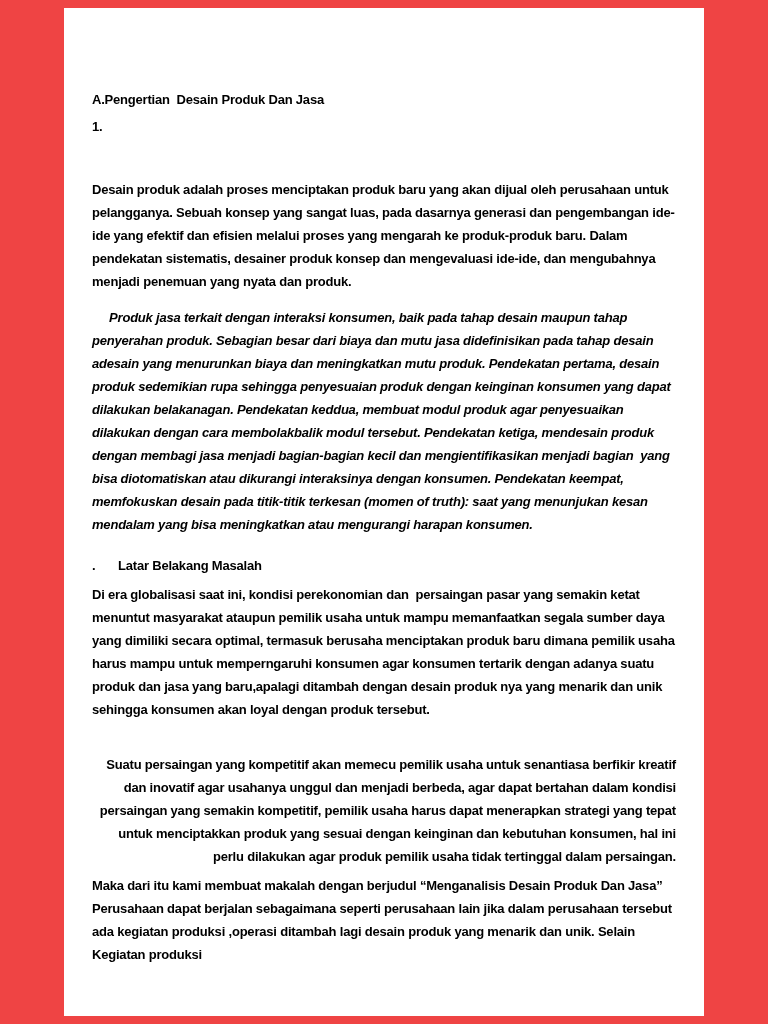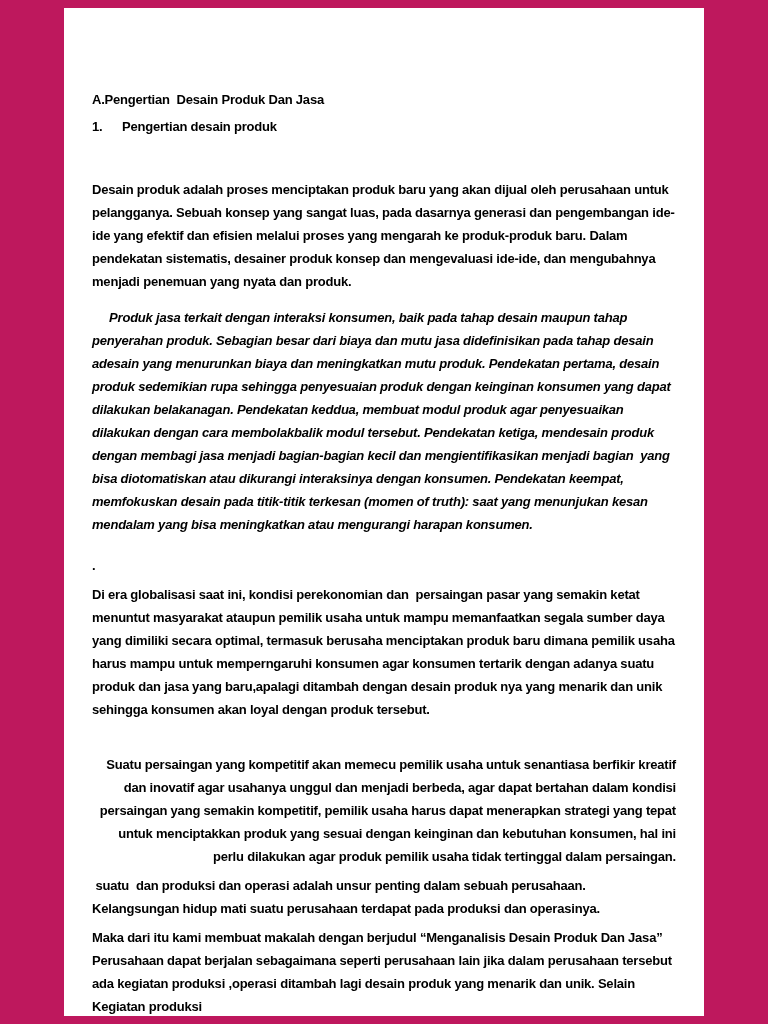--- a/index.html
+++ b/index.html
@@ -5,21 +5,21 @@
   * { margin: 0; padding: 0; box-sizing: border-box; }
   html, body { width: 768px; height: 1024px; overflow: hidden; }
   body {
     background: #d8d8d8;
     font-family: "Liberation Sans", sans-serif;
   }
   .canvas {
     position: relative;
     width: 768px;
     height: 1024px;
-    background: #be185d;
+    background: #ef4444;
   }
   .sheet {
     position: absolute;
     left: 64px;
     top: 8px;
     width: 640px;
     height: 1008px;
     background: #ffffff;
   }
   .doc {
@@ -47,34 +47,33 @@
 <body>
 
 <div class="canvas">
   <div class="sheet">
     <div class="doc">
 
       <p class="b1">A.Pengertian  Desain Produk Dan Jasa</p>
 
       <div class="row b2">
         <span class="num">1.</span>
-        <span>Pengertian desain produk</span>
       </div>
 
       <p class="b3">Desain produk adalah proses menciptakan produk baru yang akan dijual oleh perusahaan untuk pelangganya. Sebuah konsep yang sangat luas, pada dasarnya generasi dan pengembangan ide-ide yang efektif dan efisien melalui proses yang mengarah ke produk-produk baru. Dalam pendekatan sistematis, desainer produk konsep dan mengevaluasi ide-ide, dan mengubahnya menjadi penemuan yang nyata dan produk.</p>
 
       <p class="b4">     Produk jasa terkait dengan interaksi konsumen, baik pada tahap desain maupun tahap penyerahan produk. Sebagian besar dari biaya dan mutu jasa didefinisikan pada tahap desain adesain yang menurunkan biaya dan meningkatkan mutu produk. Pendekatan pertama, desain produk sedemikian rupa sehingga penyesuaian produk dengan keinginan konsumen yang dapat dilakukan belakanagan. Pendekatan keddua, membuat modul produk agar penyesuaikan dilakukan dengan cara membolakbalik modul tersebut. Pendekatan ketiga, mendesain produk dengan membagi jasa menjadi bagian-bagian kecil dan mengientifikasikan menjadi bagian  yang bisa diotomatiskan atau dikurangi interaksinya dengan konsumen. Pendekatan keempat, memfokuskan desain pada titik-titik terkesan (momen of truth): saat yang menunjukan kesan mendalam yang bisa meningkatkan atau mengurangi harapan konsumen.</p>
 
       <div class="row b5">
         <span class="bullet">.</span>
+        <span>Latar Belakang Masalah</span>
       </div>
 
       <p class="b6">Di era globalisasi saat ini, kondisi perekonomian dan  persaingan pasar yang semakin ketat menuntut masyarakat ataupun pemilik usaha untuk mampu memanfaatkan segala sumber daya yang dimiliki secara optimal, termasuk berusaha menciptakan produk baru dimana pemilik usaha harus mampu untuk memperngaruhi konsumen agar konsumen tertarik dengan adanya suatu produk dan jasa yang baru,apalagi ditambah dengan desain produk nya yang menarik dan unik sehingga konsumen akan loyal dengan produk tersebut.</p>
 
       <p class="b7">Suatu persaingan yang kompetitif akan memecu pemilik usaha untuk senantiasa berfikir kreatif dan inovatif agar usahanya unggul dan menjadi berbeda, agar dapat bertahan dalam kondisi persaingan yang semakin kompetitif, pemilik usaha harus dapat menerapkan strategi yang tepat untuk menciptakkan produk yang sesuai dengan keinginan dan kebutuhan konsumen, hal ini perlu dilakukan agar produk pemilik usaha tidak tertinggal dalam persaingan.</p>
 
-      <p class="b8"> suatu  dan produksi dan operasi adalah unsur penting dalam sebuah perusahaan. Kelangsungan hidup mati suatu perusahaan terdapat pada produksi dan operasinya.</p>
 
       <p>Maka dari itu kami membuat makalah dengan berjudul “Menganalisis Desain Produk Dan Jasa” Perusahaan dapat berjalan sebagaimana seperti perusahaan lain jika dalam perusahaan tersebut ada kegiatan produksi ,operasi ditambah lagi desain produk yang menarik dan unik. Selain Kegiatan produksi</p>
 
     </div>
   </div>
 </div>
 
 </body></html>

